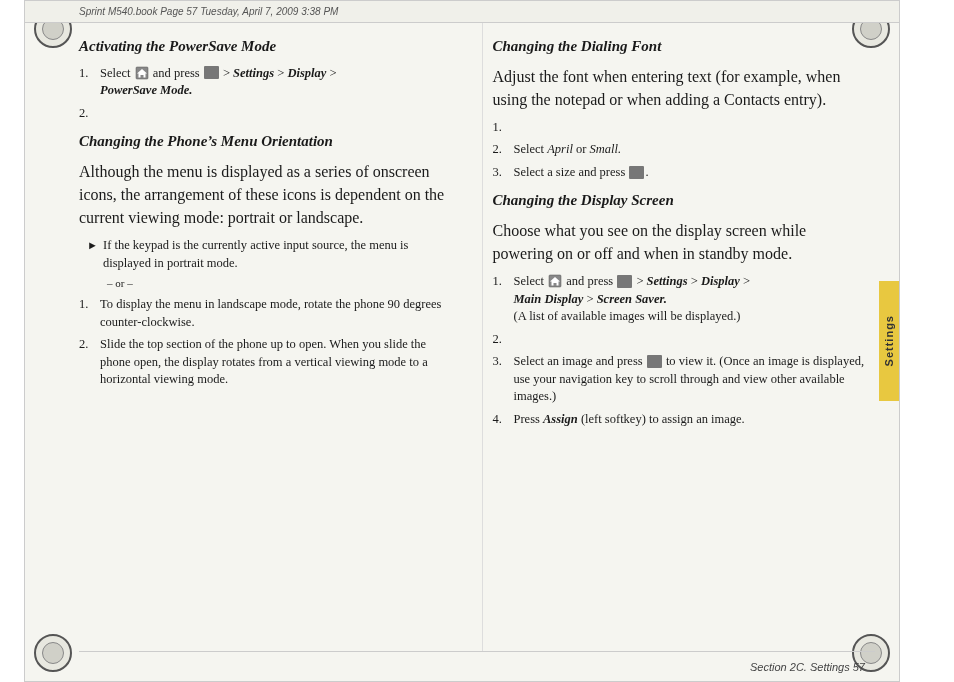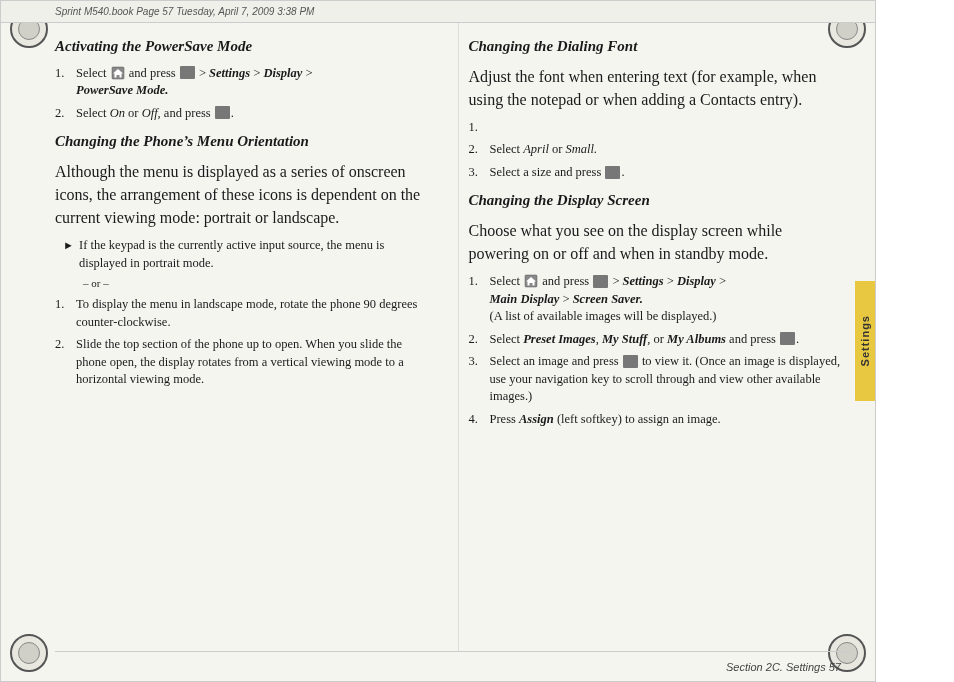--- a/index.html
+++ b/index.html
@@ -14,20 +14,21 @@
       overflow: hidden;
       position: relative;
     }
 
     .page-container {
       width: 876px;
       height: 682px;
       position: relative;
       background: #f5f5f0;
       border: 1px solid #ccc;
+      margin-left: 24px;
     }
 
     
     .corner {
       position: absolute;
       width: 48px;
       height: 48px;
       display: flex;
       align-items: center;
       justify-content: center;
@@ -279,24 +280,20 @@
                 <polygon points="7,3 12,7.5 10.5,7.5 10.5,11.5 8.5,11.5 8.5,9 5.5,9 5.5,11.5 3.5,11.5 3.5,7.5 2,7.5" fill="#fff"></polygon>
               </svg>
               and press
               <span class="icon-box"></span>
               &gt; <span class="menu-path">Settings</span> &gt; <span class="menu-path">Display</span> &gt;<br>
               <span class="menu-path">PowerSave Mode.</span>
             </span>
           </li>
           <li>
             <span class="num">2.</span>
-            <span>
-              Select <span class="italic-text">On</span> or <span class="italic-text">Off,</span> and press
-              <span class="icon-box"></span>.
-            </span>
           </li>
         </ol>
       </div>
 
       <div>
         <div class="section-title">Changing the Phone’s Menu Orientation</div>
 
         <p class="body-text">Although the menu is displayed as a series of onscreen icons, the arrangement of these icons is dependent on the current viewing mode: portrait or landscape.</p>
 
         <div class="bullet-item">
@@ -361,24 +358,20 @@
               </svg>
               and press
               <span class="icon-box"></span>
               &gt; <span class="menu-path">Settings</span> &gt; <span class="menu-path">Display</span> &gt;<br>
               <span class="menu-path">Main Display</span> &gt; <span class="menu-path">Screen Saver.</span><br>
               <span>(A list of available images will be displayed.)</span>
             </span>
           </li>
           <li>
             <span class="num">2.</span>
-            <span>
-              Select <span class="bold-italic">Preset Images</span>, <span class="bold-italic">My Stuff</span>, or <span class="bold-italic">My Albums</span> and
-              press <span class="icon-box"></span>.
-            </span>
           </li>
           <li>
             <span class="num">3.</span>
             <span>
               Select an image and press
               <span class="icon-box"></span>
               to view it. (Once an image is displayed, use your navigation key to scroll through and view other available images.)
             </span>
           </li>
           <li>

